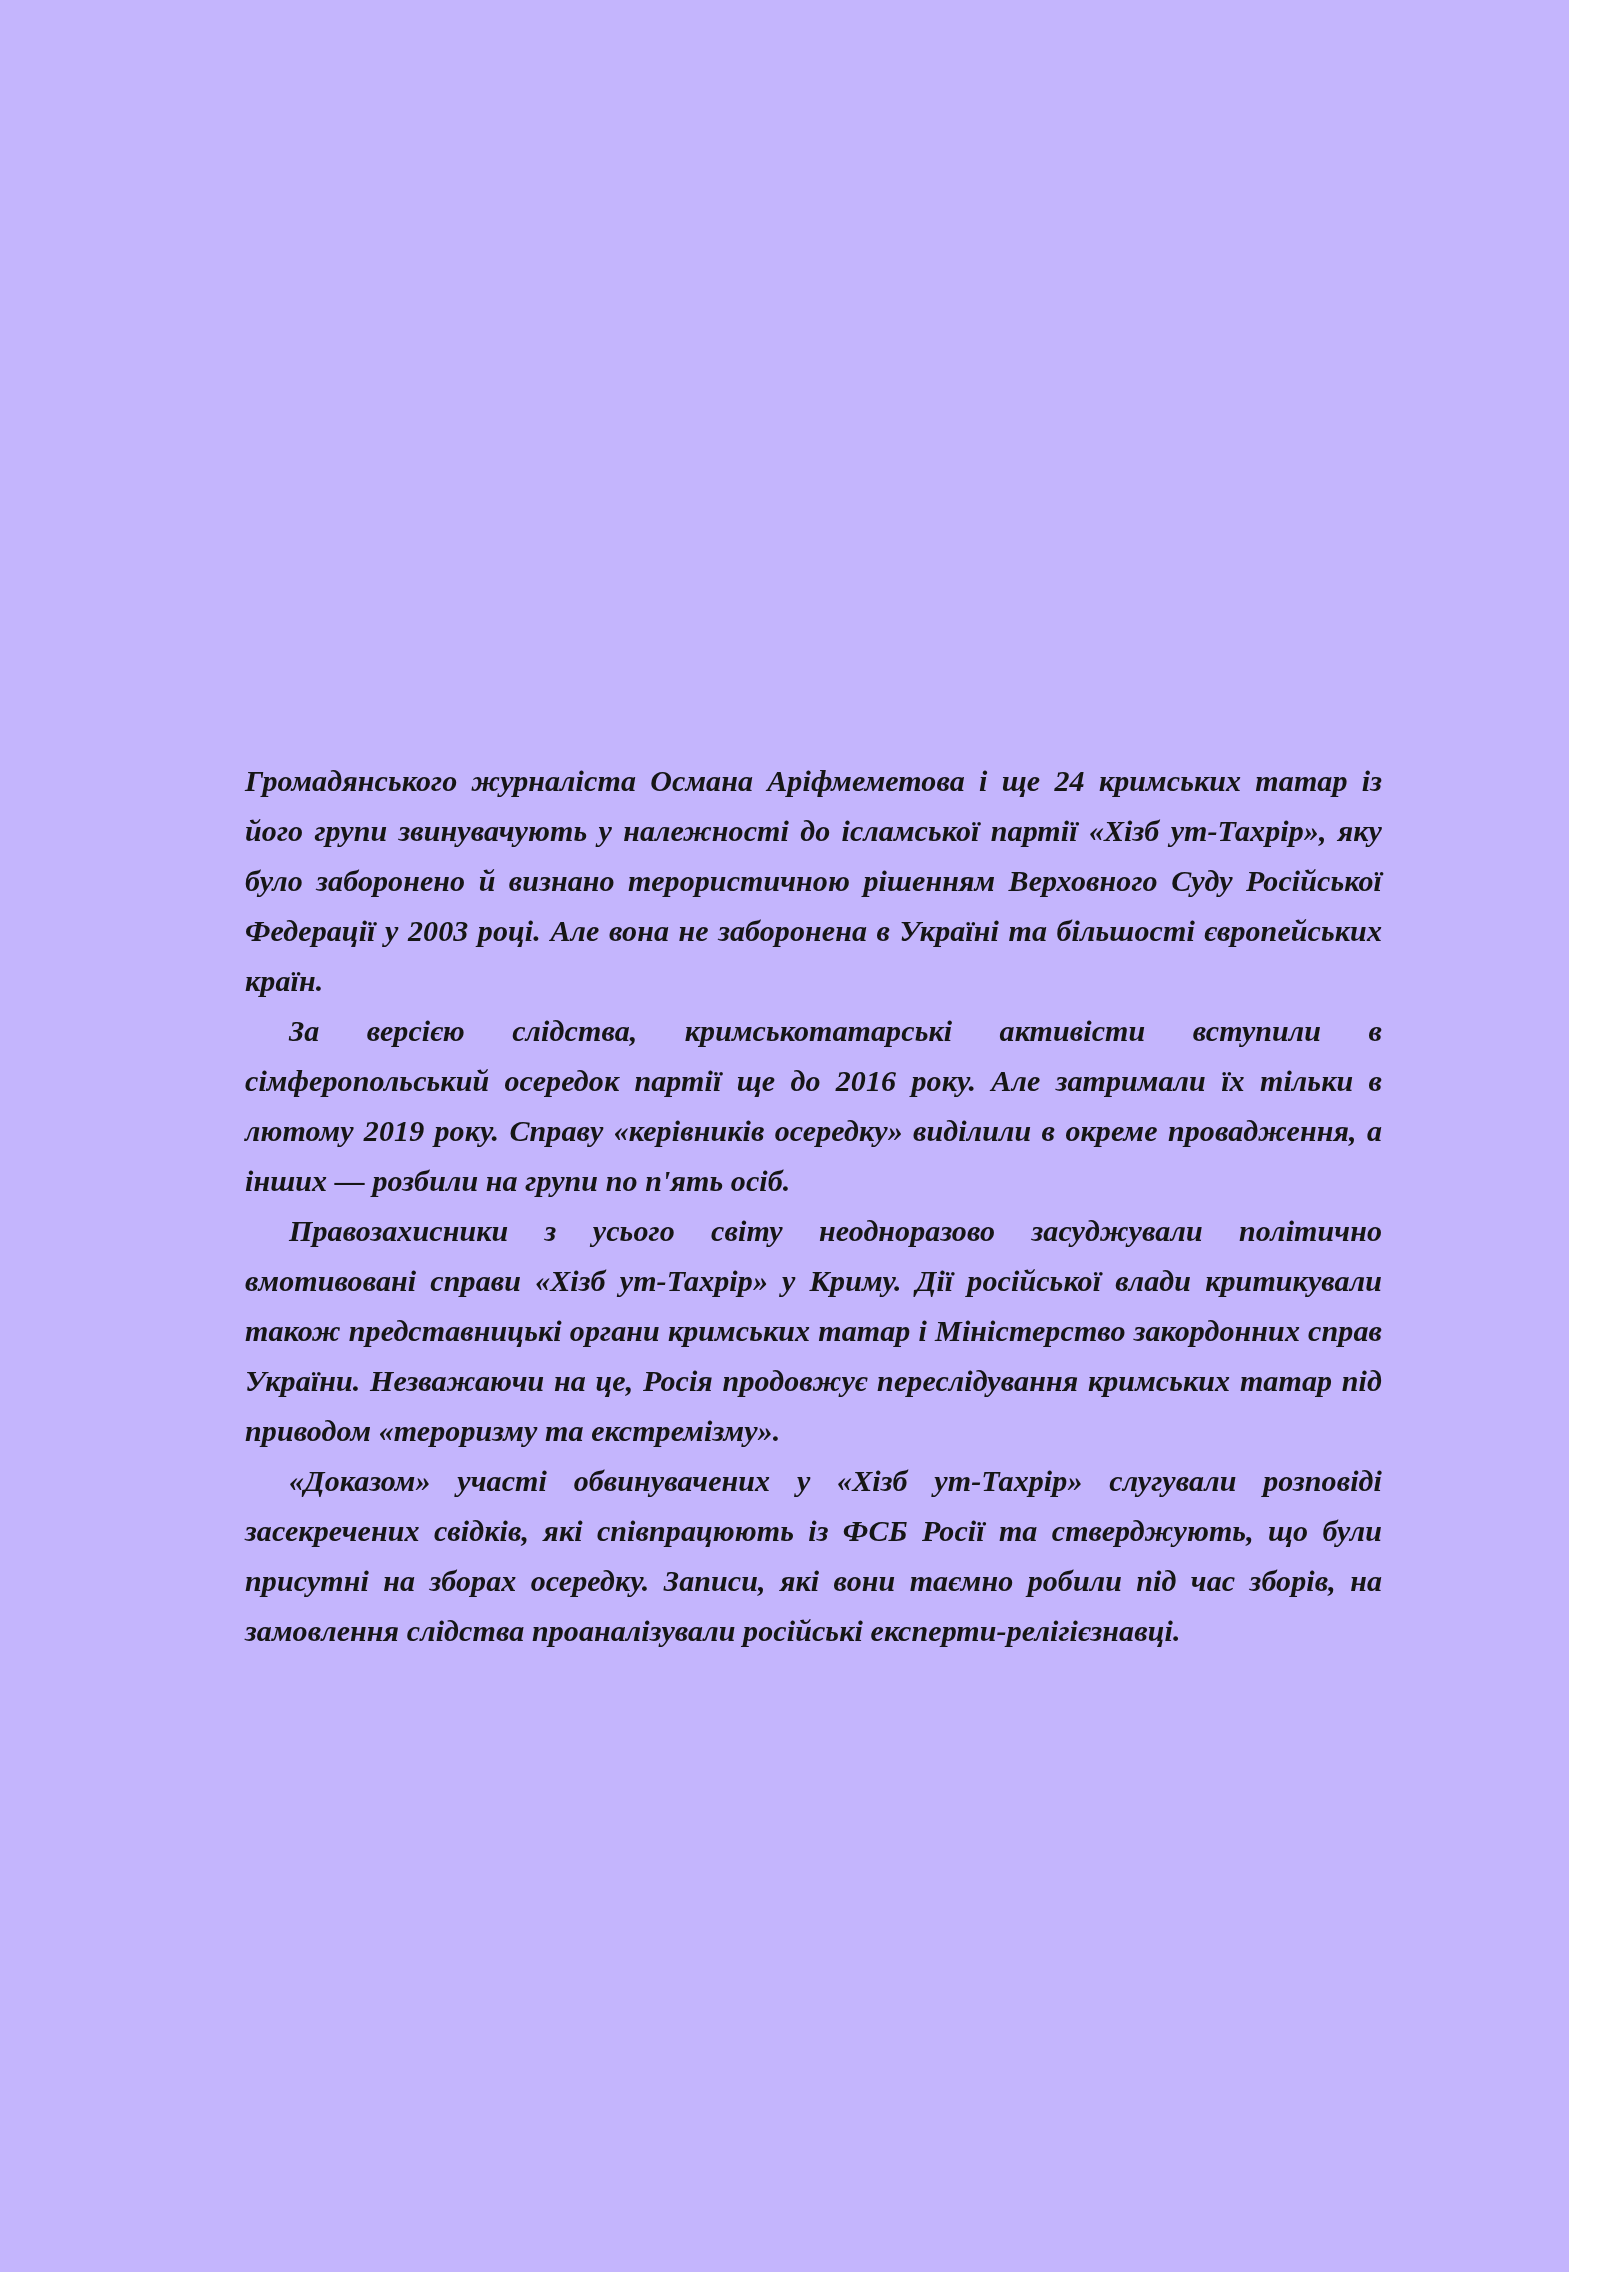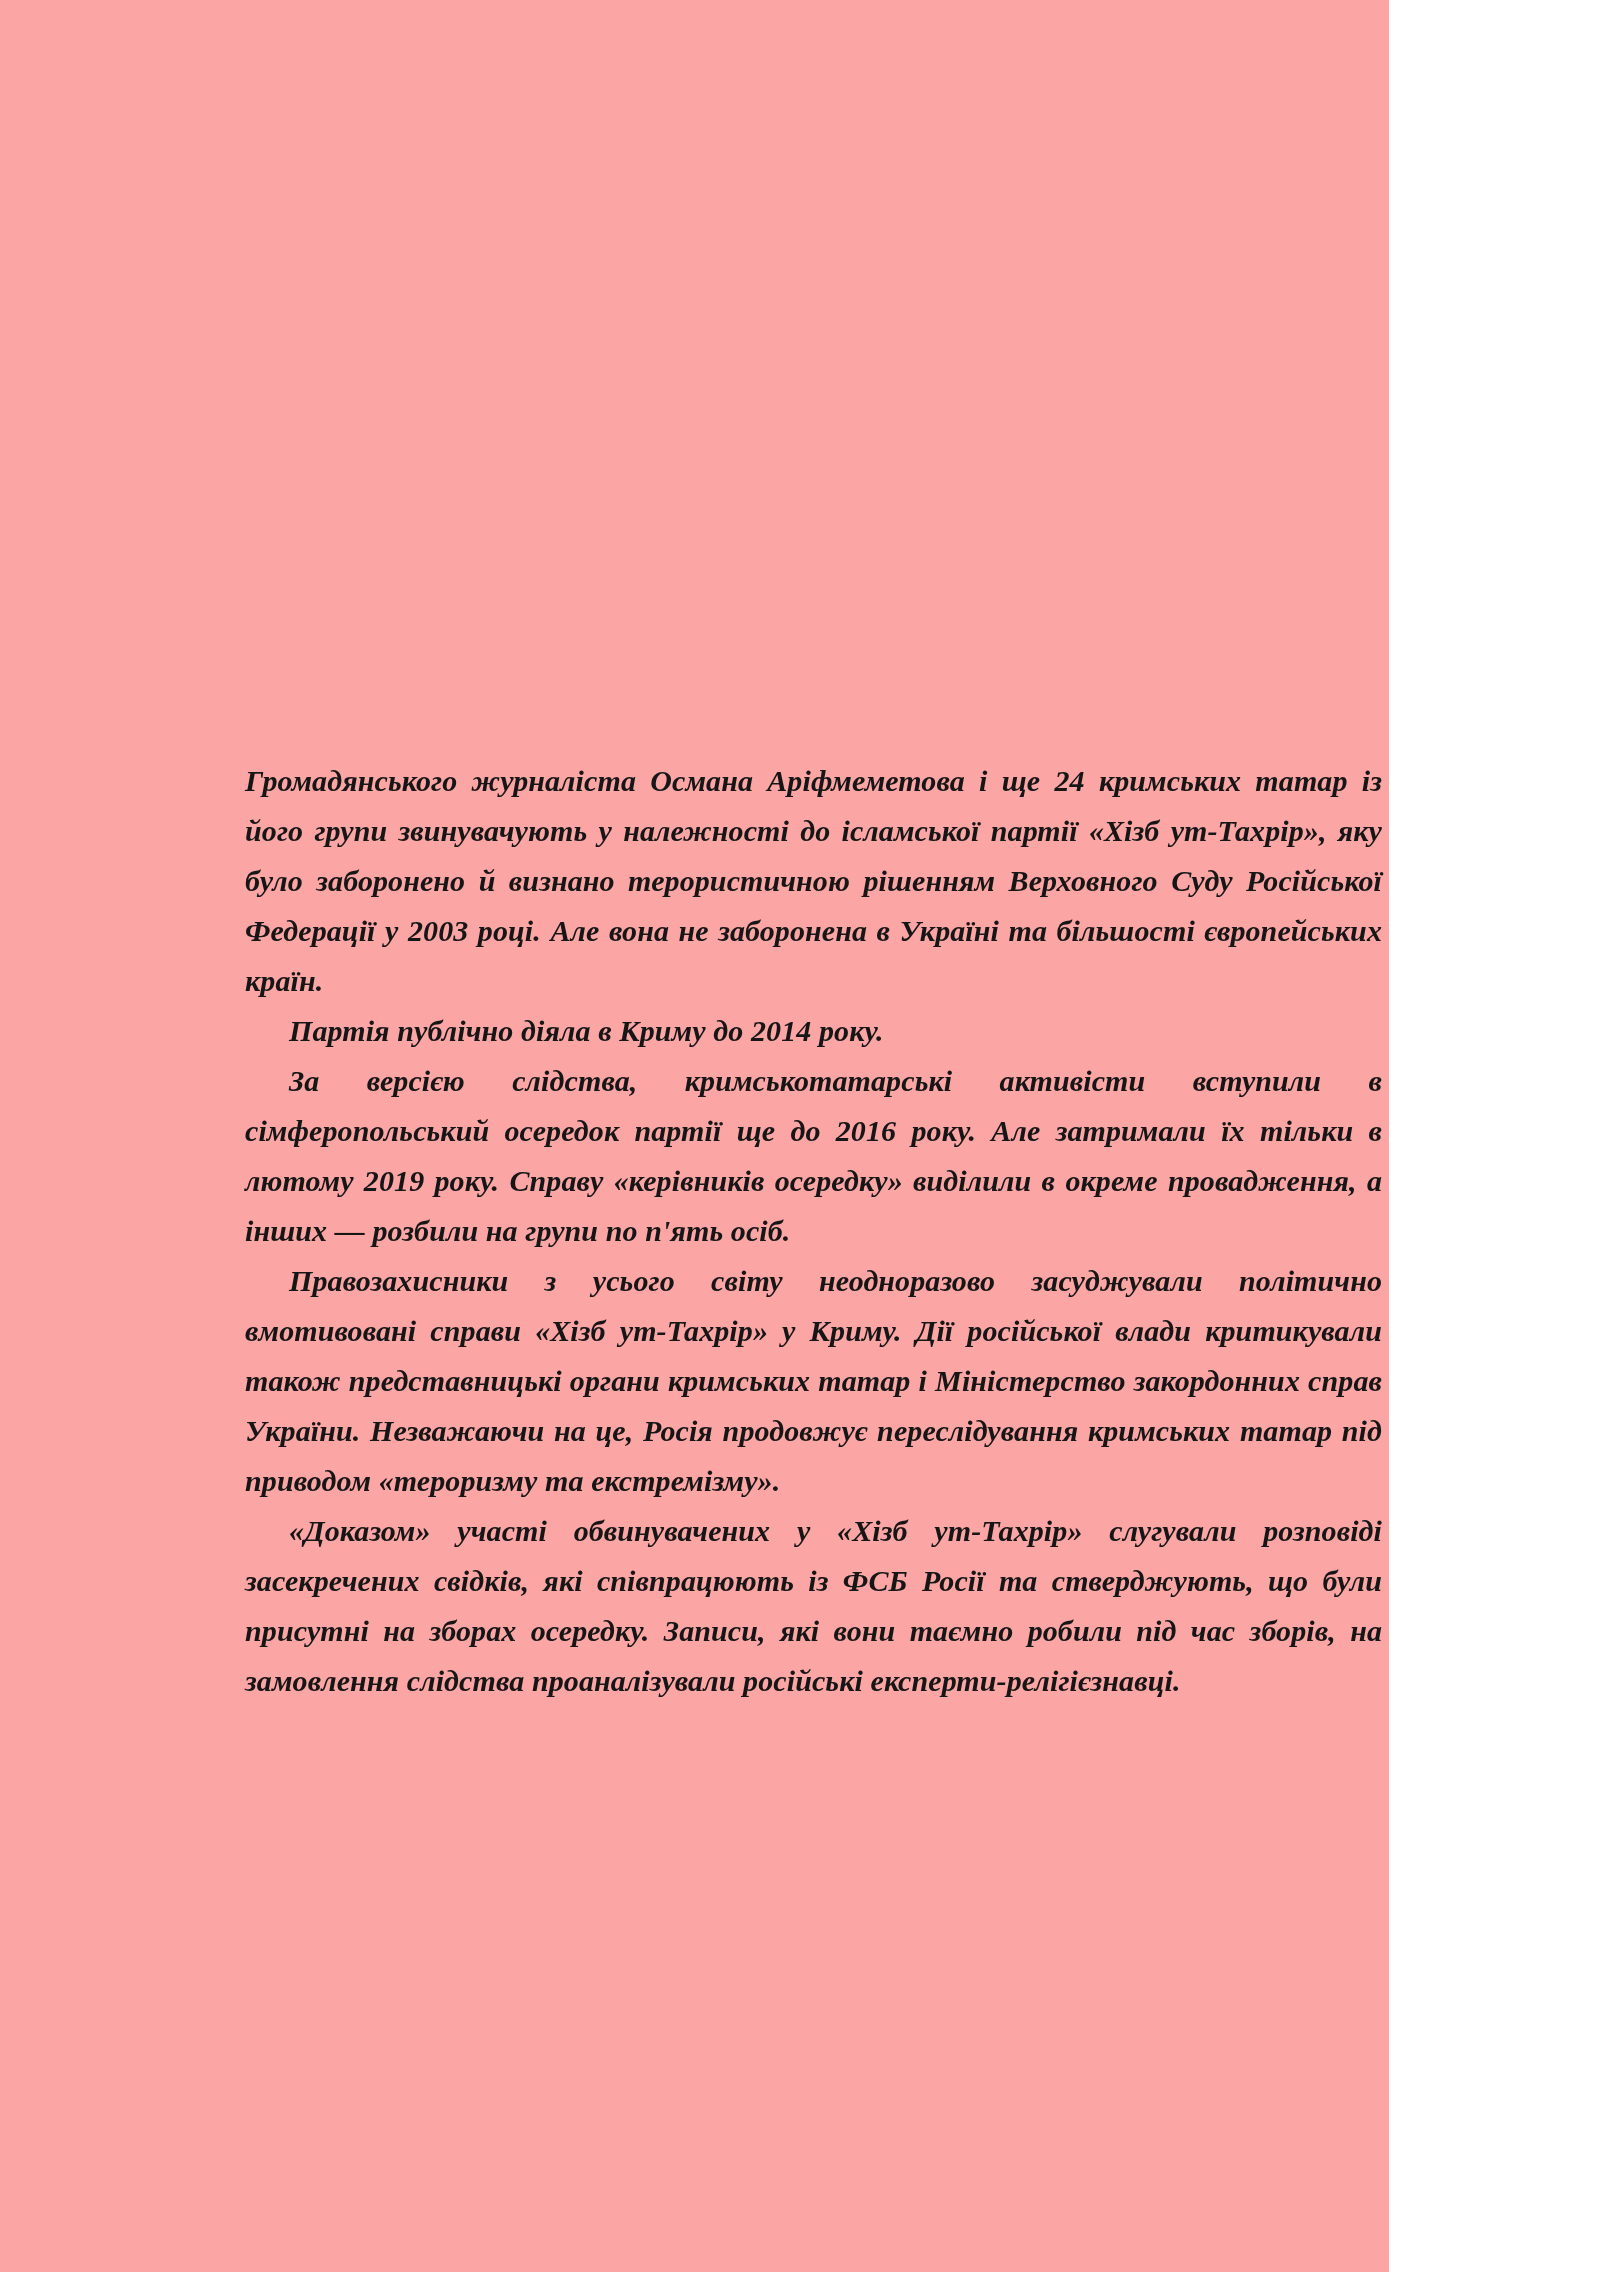--- a/index.html
+++ b/index.html
@@ -3,23 +3,23 @@
 <meta charset="utf-8">
 <title>Book Page</title>
 <style>
   html, body {
     margin: 0;
     padding: 0;
     background: #ffffff;
   }
   .page {
     position: relative;
-    width: 1389px;
+    width: 1569px;
     height: 2273px;
-    background: #fca5a5;
+    background: #c4b5fd;
     overflow: hidden;
     box-sizing: border-box;
   }
   .text-block {
     position: absolute;
     left: 245px;
     top: 756px;
     width: 1137px;
     font-family: "Liberation Serif", "DejaVu Serif", serif;
     font-style: italic;
@@ -49,19 +49,18 @@
     width: 100%;
   }
   .para.nojustify-last::after { display: none; }
 </style>
 </head>
 <body>
 
 <div class="page">
   <div class="text-block">
     <p class="para nojustify-last">Громадянського журналіста Османа Аріфмеметова і ще 24 кримських татар із його групи звинувачують у належності до ісламської партії «Хізб ут-Тахрір», яку було заборонено й визнано терористичною рішенням Верховного Суду Російської Федерації у 2003 році. Але вона не заборонена в Україні та більшості європейських країн.</p>
-    <p class="para indent nojustify-last">Партія публічно діяла в Криму до 2014 року.</p>
     <p class="para indent nojustify-last">За версією слідства, кримськотатарські активісти вступили в сімферопольський осередок партії ще до 2016 року. Але затримали їх тільки в лютому 2019 року. Справу «керівників осередку» виділили в окреме провадження, а інших — розбили на групи по п'ять осіб.</p>
     <p class="para indent nojustify-last">Правозахисники з усього світу неодноразово засуджували політично вмотивовані справи «Хізб ут-Тахрір» у Криму. Дії російської влади критикували також представницькі органи кримських татар і Міністерство закордонних справ України. Незважаючи на це, Росія продовжує переслідування кримських татар під приводом «тероризму та екстремізму».</p>
     <p class="para indent nojustify-last">«Доказом» участі обвинувачених у «Хізб ут-Тахрір» слугували розповіді засекречених свідків, які співпрацюють із ФСБ Росії та стверджують, що були присутні на зборах осередку. Записи, які вони таємно робили під час зборів, на замовлення слідства проаналізували російські експерти-релігієзнавці.</p>
   </div>
 </div>
 
 
 </body></html>

